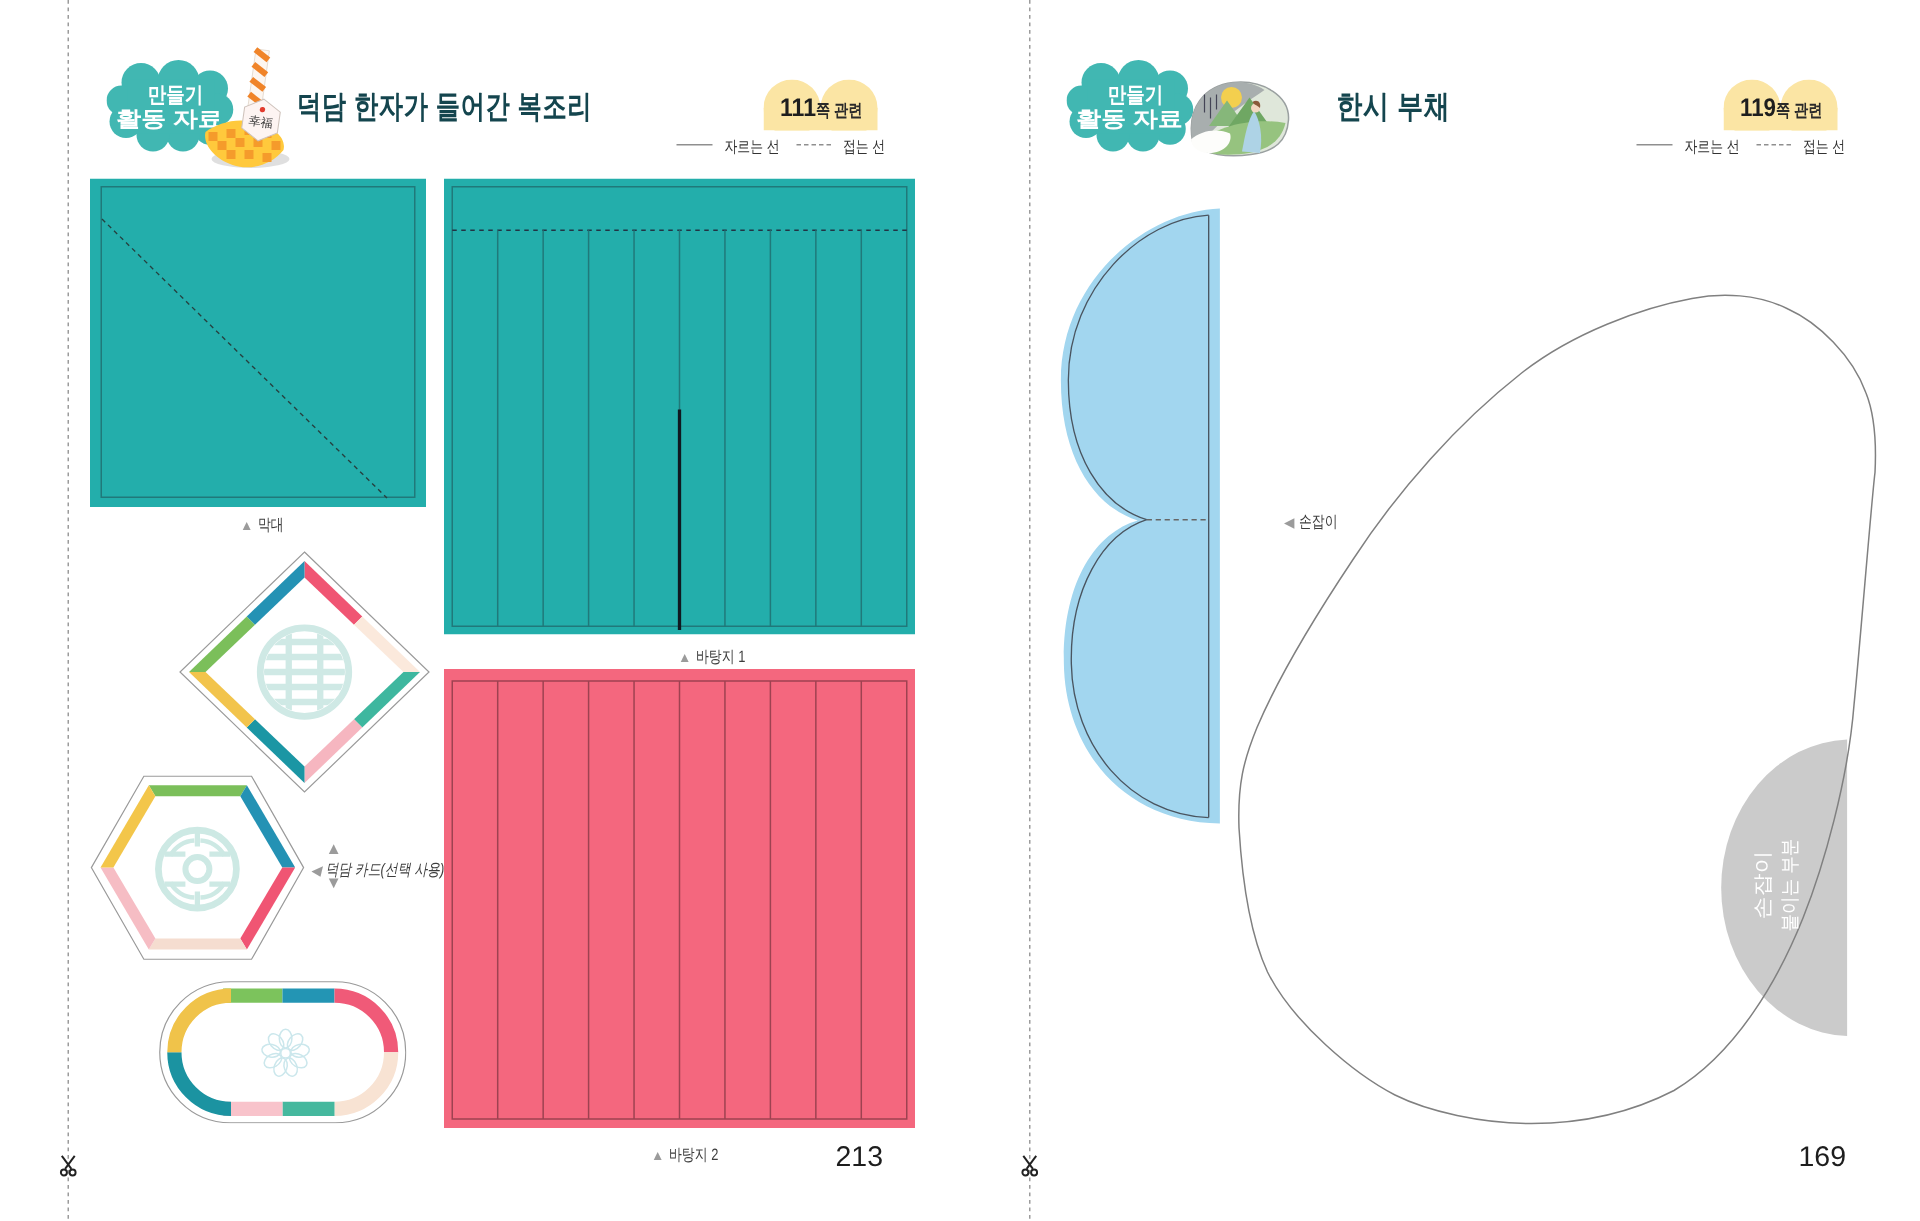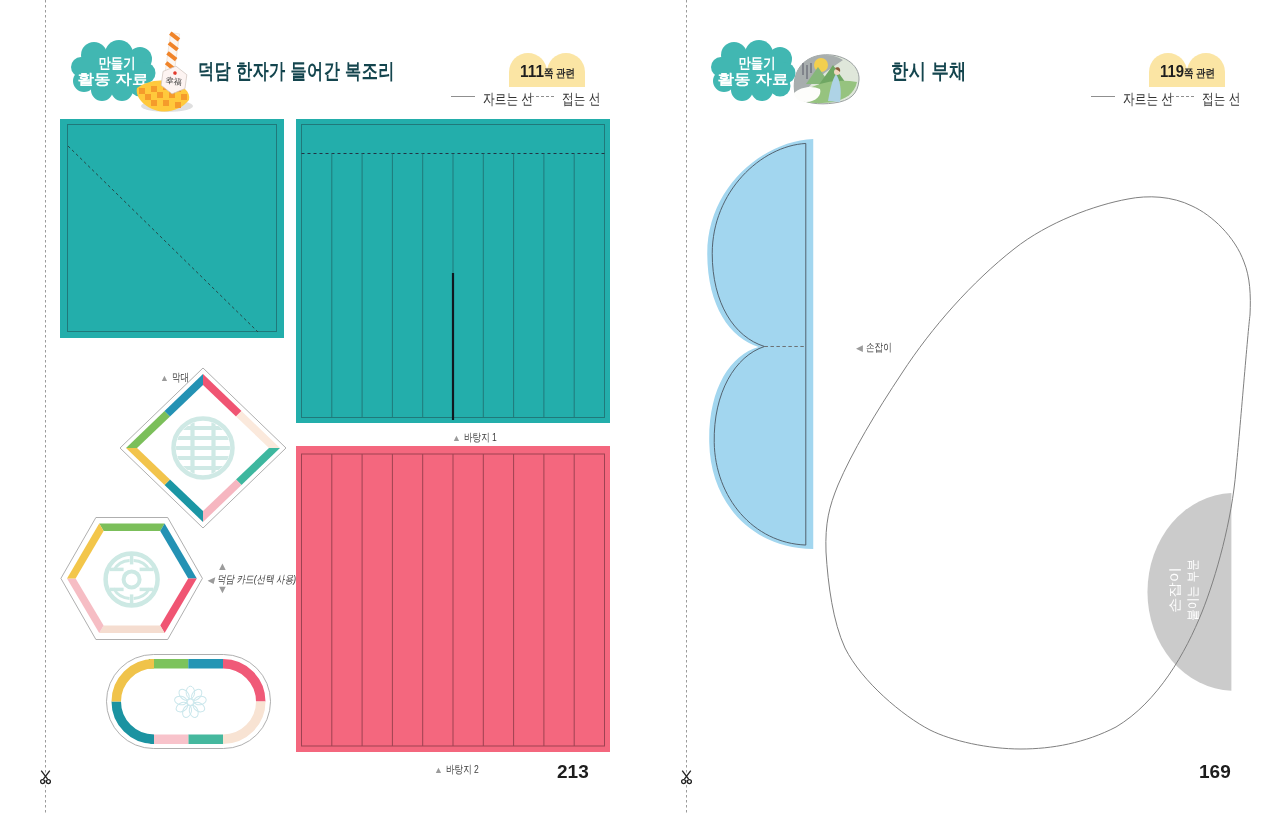--- a/index.html
+++ b/index.html
@@ -1,22 +1,22 @@
 <!DOCTYPE html>
 <html><head>
 <meta charset="utf-8">
 <style>
 html,body{margin:0;padding:0;}
 body{width:1280px;height:814px;background:#fff;font-family:"Liberation Sans",sans-serif;overflow:hidden;position:relative;}
 .abs{position:absolute;}
 .lbl{font-size:11px;color:#3d3d3d;letter-spacing:0px;}
 .tri{color:#9b9b9b;font-size:9px;}
-.pagenum{font-size:19px;font-weight:bold;color:#1d1d1d;text-align:center;}
+.pagenum{font-size:19px;font-weight:normal;color:#1d1d1d;text-align:center;}
 .title{font-size:21px;font-weight:800;color:#14454e;letter-spacing:0.5px;}
-.legendtxt{font-size:15px;color:#333;}
+.legendtxt{font-size:11px;color:#333;}
 .k{display:inline-block;transform:scaleX(0.78);transform-origin:0 50%;white-space:nowrap;margin-left:3px;}
 </style>
 </head>
 <body>
 
 <svg class="abs" style="left:0;top:0;" width="1280" height="814" viewBox="0 0 1280 814">
 <line x1="45.5" y1="0" x2="45.5" y2="814" stroke="#9b9b9b" stroke-width="1" stroke-dasharray="2.5,2.5"></line>
 <line x1="686.5" y1="0" x2="686.5" y2="814" stroke="#9b9b9b" stroke-width="1" stroke-dasharray="2.5,2.5"></line>
 </svg>
 
@@ -103,21 +103,21 @@
 <div class="abs legendtxt" style="left:480px;top:90px;"><span class="k">자르는 선</span></div>
 <div class="abs" style="left:531px;top:96px;width:23px;border-top:1px dashed #8f8f8f;"></div>
 <div class="abs legendtxt" style="left:559px;top:90px;"><span class="k">접는 선</span></div>
 
 <svg class="abs" style="left:60px;top:119px;" width="224" height="219" viewBox="0 0 224 219">
 <rect x="0" y="0" width="224" height="219" fill="#23aeab"></rect>
 <rect x="7.5" y="5.5" width="209" height="207" fill="none" stroke="#20797a" stroke-width="1"></rect>
 <line x1="8" y1="27" x2="198" y2="213" stroke="#26403f" stroke-width="0.9" stroke-dasharray="3,2.6"></line>
 </svg>
 
-<div class="abs lbl" style="left:160px;top:342px;margin-top:28px;"><span class="tri">▲</span><span class="k"> 막대</span></div>
+<div class="abs lbl" style="left:160px;top:342px;"><span class="tri">▲</span><span class="k"> 막대</span></div>
 
 <svg class="abs" style="left:296px;top:119px;" width="314" height="304" viewBox="0 0 314 304">
 <rect x="0" y="0" width="314" height="304" fill="#23aeab"></rect>
 <rect x="5.5" y="5.5" width="303" height="293" fill="none" stroke="#20797a" stroke-width="1"></rect>
 <line x1="5.5" y1="34.5" x2="308.5" y2="34.5" stroke="#234" stroke-width="1" stroke-dasharray="3,3"></line>
 <g stroke="#20797a" stroke-width="1">
 <line x1="35.8" y1="34.5" x2="35.8" y2="298.5"></line>
 <line x1="66.1" y1="34.5" x2="66.1" y2="298.5"></line>
 <line x1="96.4" y1="34.5" x2="96.4" y2="298.5"></line>
 <line x1="126.7" y1="34.5" x2="126.7" y2="298.5"></line>

